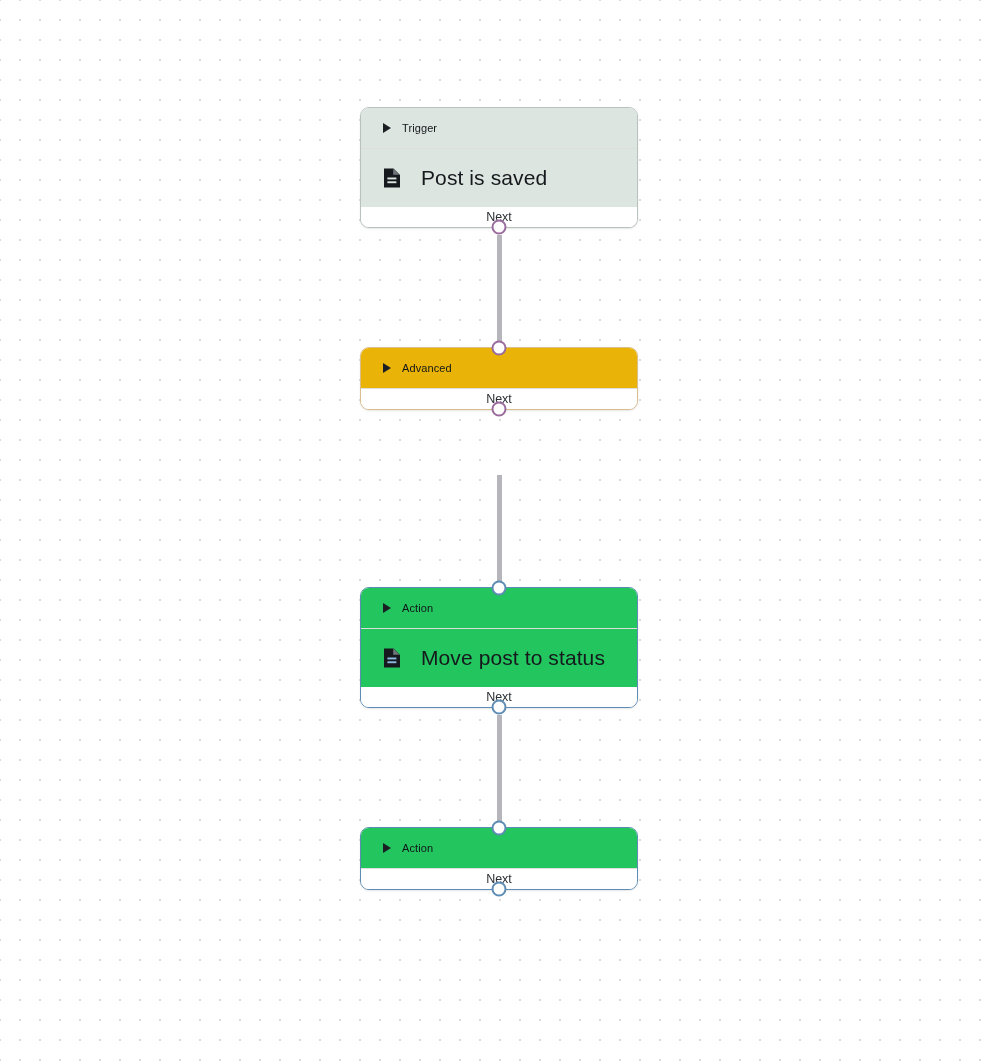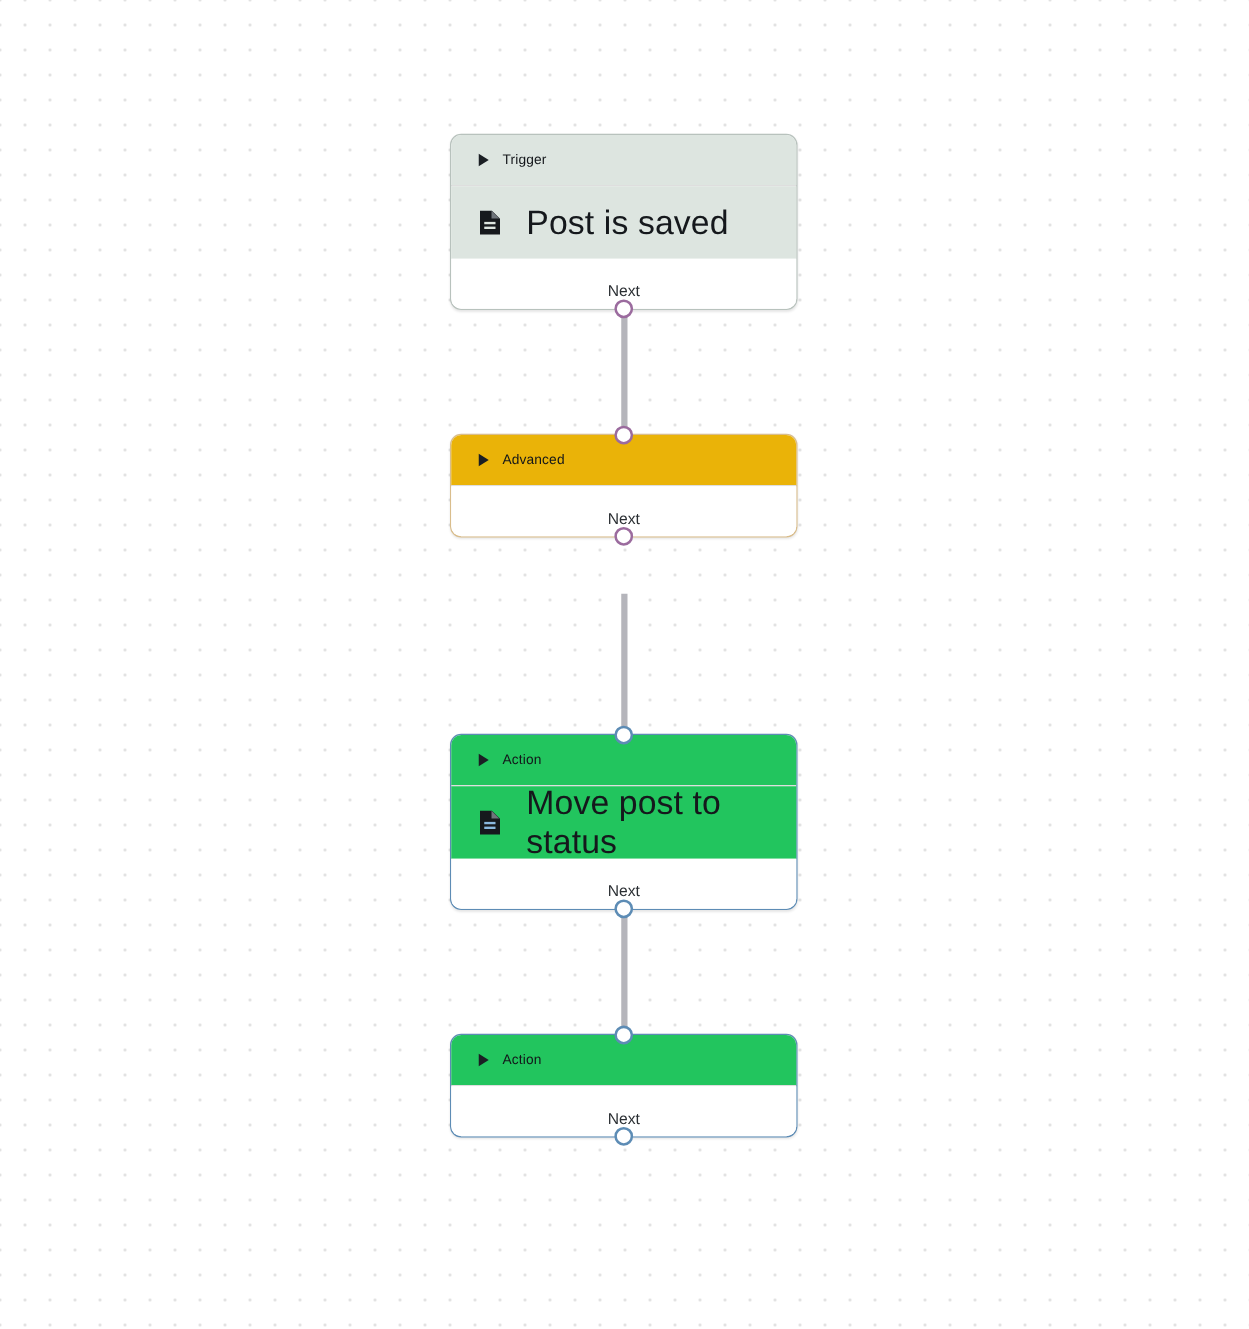--- a/index.html
+++ b/index.html
@@ -85,33 +85,33 @@
   .body-icon {
     width: 26px;
     height: 26px;
     flex: 0 0 auto;
     margin-right: 16px;
     display: flex;
     align-items: center;
     justify-content: center;
   }
   .body-label {
-    font-size: 27px;
+    font-size: 21px;
     color: #15181c;
     letter-spacing: 0.1px;
   }
 
   .node-footer {
-    height: 40px;
+    height: 20px;
     background: #ffffff;
     border-radius: 0 0 8px 8px;
     display: flex;
     align-items: flex-start;
     justify-content: center;
-    padding-top: 19px;
+    padding-top: 3px;
     box-sizing: border-box;
     position: relative;
   }
   .footer-label {
     font-size: 12.5px;
     color: #2b2f33;
   }
 
   
   .port {

